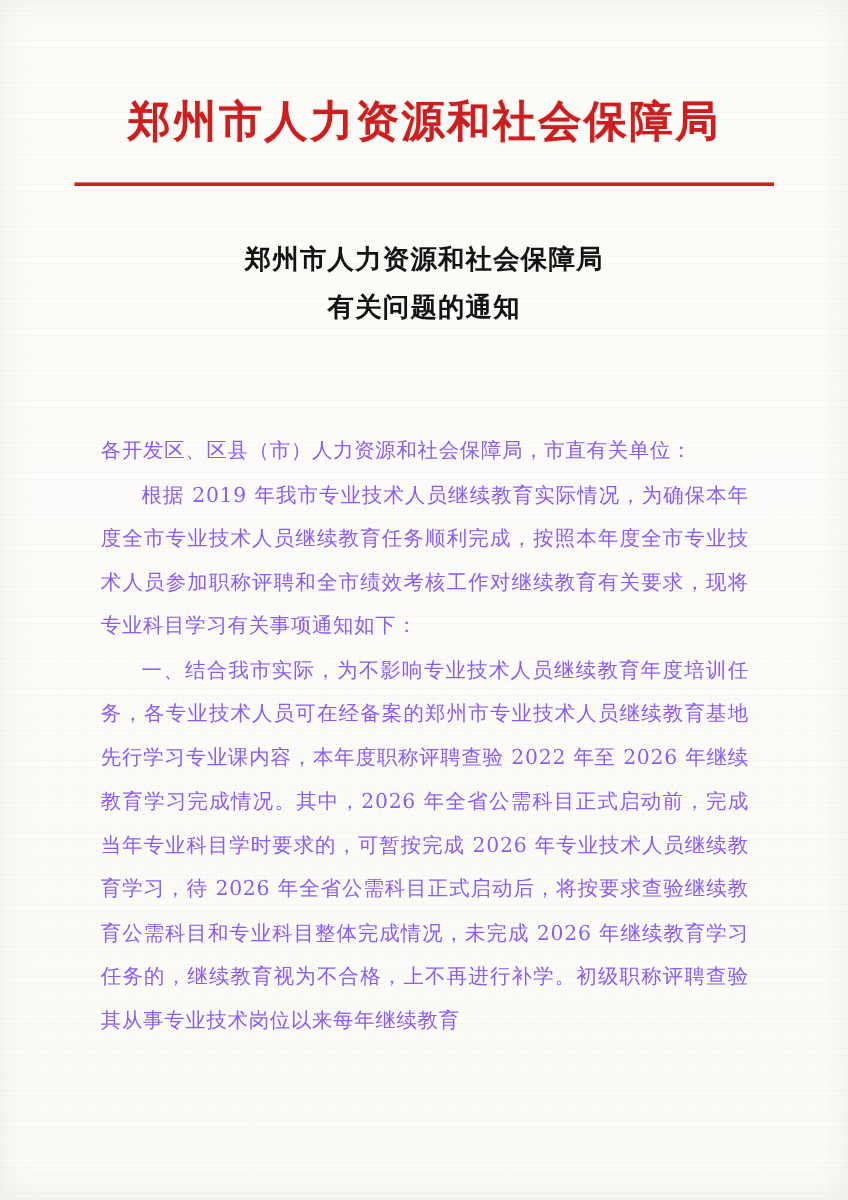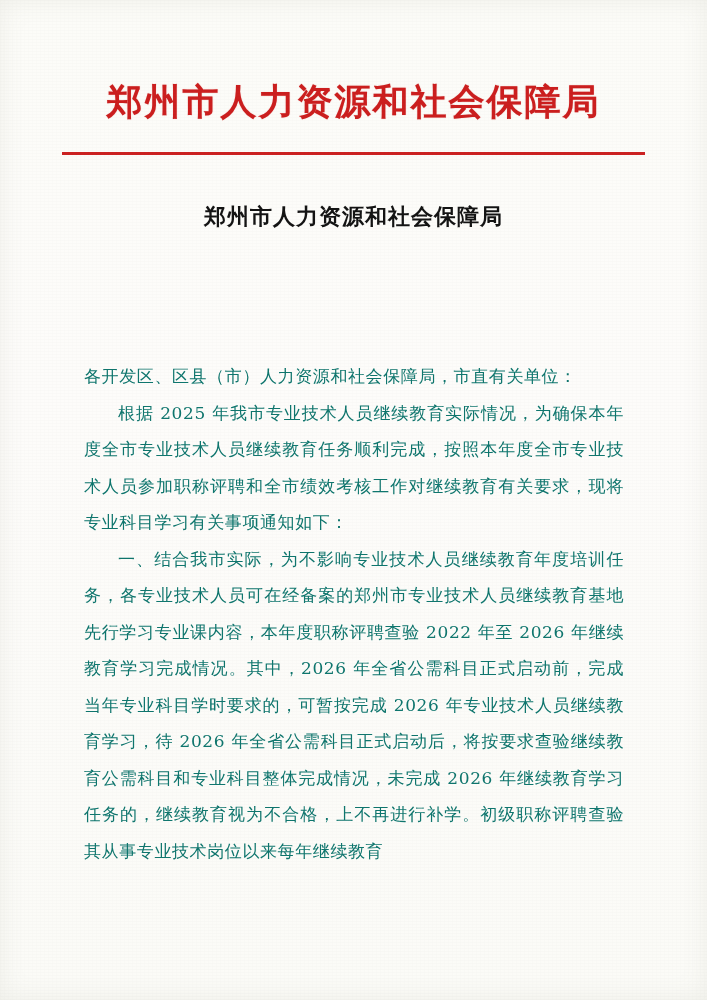--- a/index.html
+++ b/index.html
@@ -81,21 +81,21 @@
     color: #262626;
   }
   .para {
     font-family: "DejaVu Serif", "Liberation Serif", serif;
     font-size: 17px;
     line-height: 36.5px;
     letter-spacing: 0.6px;
     text-align: justify;
     text-justify: inter-character;
     margin: 0 0 0 0;
-    color: #0f766e;
+    color: #8b5cf6;
   }
   .para.indent {
     text-indent: 34px;
   }
   .para + .para {
     margin-top: 0px;
   }
 
   
   .grain {
@@ -121,23 +121,24 @@
   <div class="paper-tint"></div>
 
   <div class="doc-head">
     <div class="issuer-title">郑州市人力资源和社会保障局</div>
   </div>
 
   <div class="head-rule"></div>
 
   <div class="title-block">
     <div class="title-line">郑州市人力资源和社会保障局</div>
+    <div class="title-line">有关问题的通知</div>
   </div>
 
   <div class="body-block">
     <p class="para">各开发区、区县（市）人力资源和社会保障局，市直有关单位：</p>
-    <p class="para indent">根据 2025 年我市专业技术人员继续教育实际情况，为确保本年度全市专业技术人员继续教育任务顺利完成，按照本年度全市专业技术人员参加职称评聘和全市绩效考核工作对继续教育有关要求，现将专业科目学习有关事项通知如下：</p>
+    <p class="para indent">根据 2019 年我市专业技术人员继续教育实际情况，为确保本年度全市专业技术人员继续教育任务顺利完成，按照本年度全市专业技术人员参加职称评聘和全市绩效考核工作对继续教育有关要求，现将专业科目学习有关事项通知如下：</p>
     <p class="para indent">一、结合我市实际，为不影响专业技术人员继续教育年度培训任务，各专业技术人员可在经备案的郑州市专业技术人员继续教育基地先行学习专业课内容，本年度职称评聘查验 2022 年至 2026 年继续教育学习完成情况。其中，2026 年全省公需科目正式启动前，完成当年专业科目学时要求的，可暂按完成 2026 年专业技术人员继续教育学习，待 2026 年全省公需科目正式启动后，将按要求查验继续教育公需科目和专业科目整体完成情况，未完成 2026 年继续教育学习任务的，继续教育视为不合格，上不再进行补学。初级职称评聘查验其从事专业技术岗位以来每年继续教育</p>
   </div>
 
   <div class="grain"></div>
   <div class="edge-shadow"></div>
 </div>
 
 </body></html>

